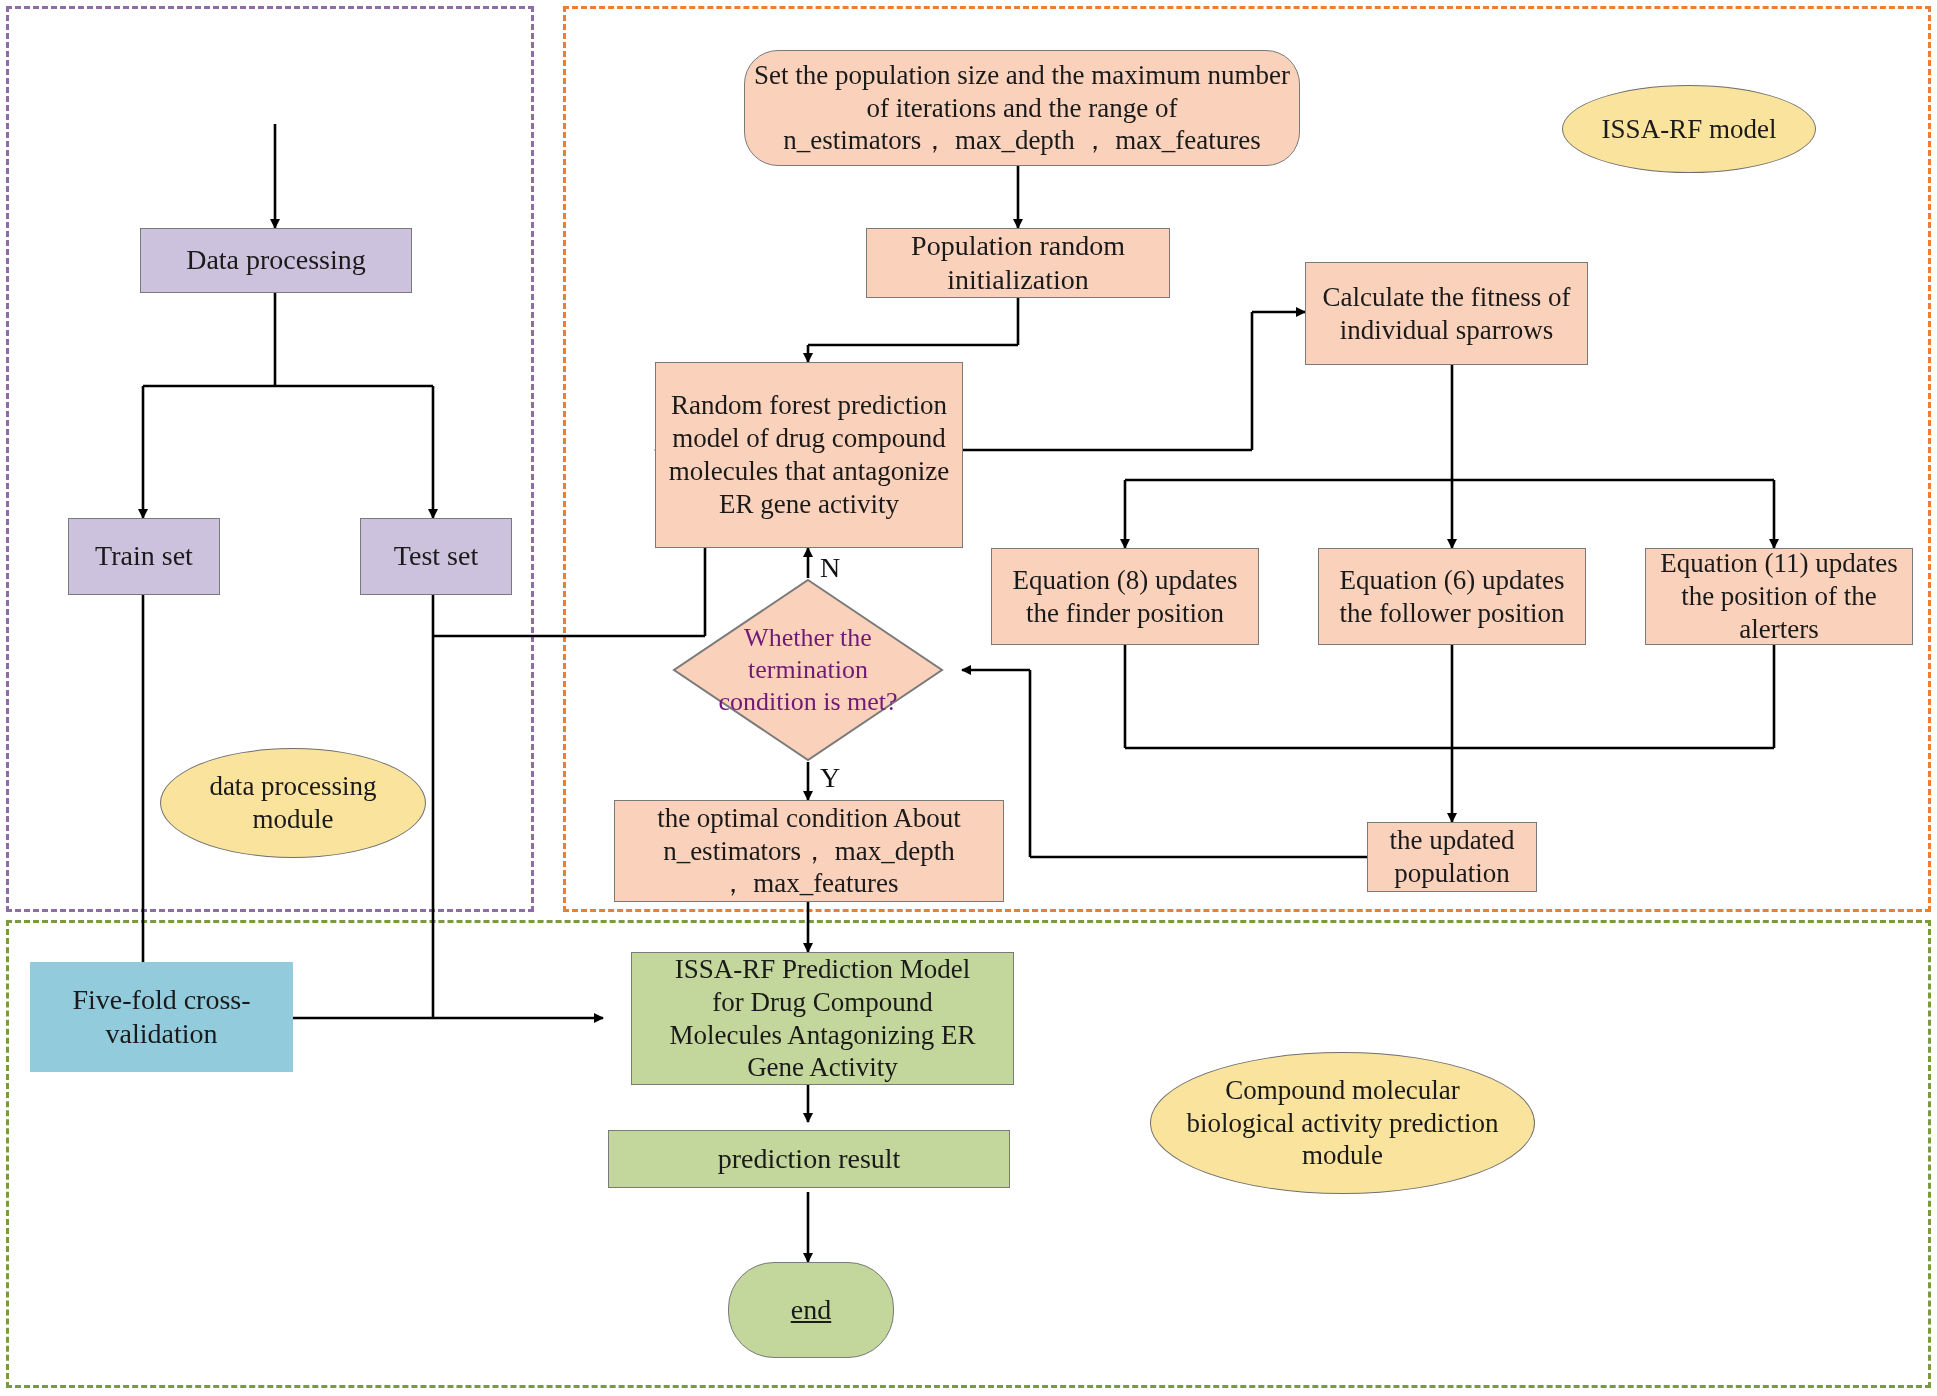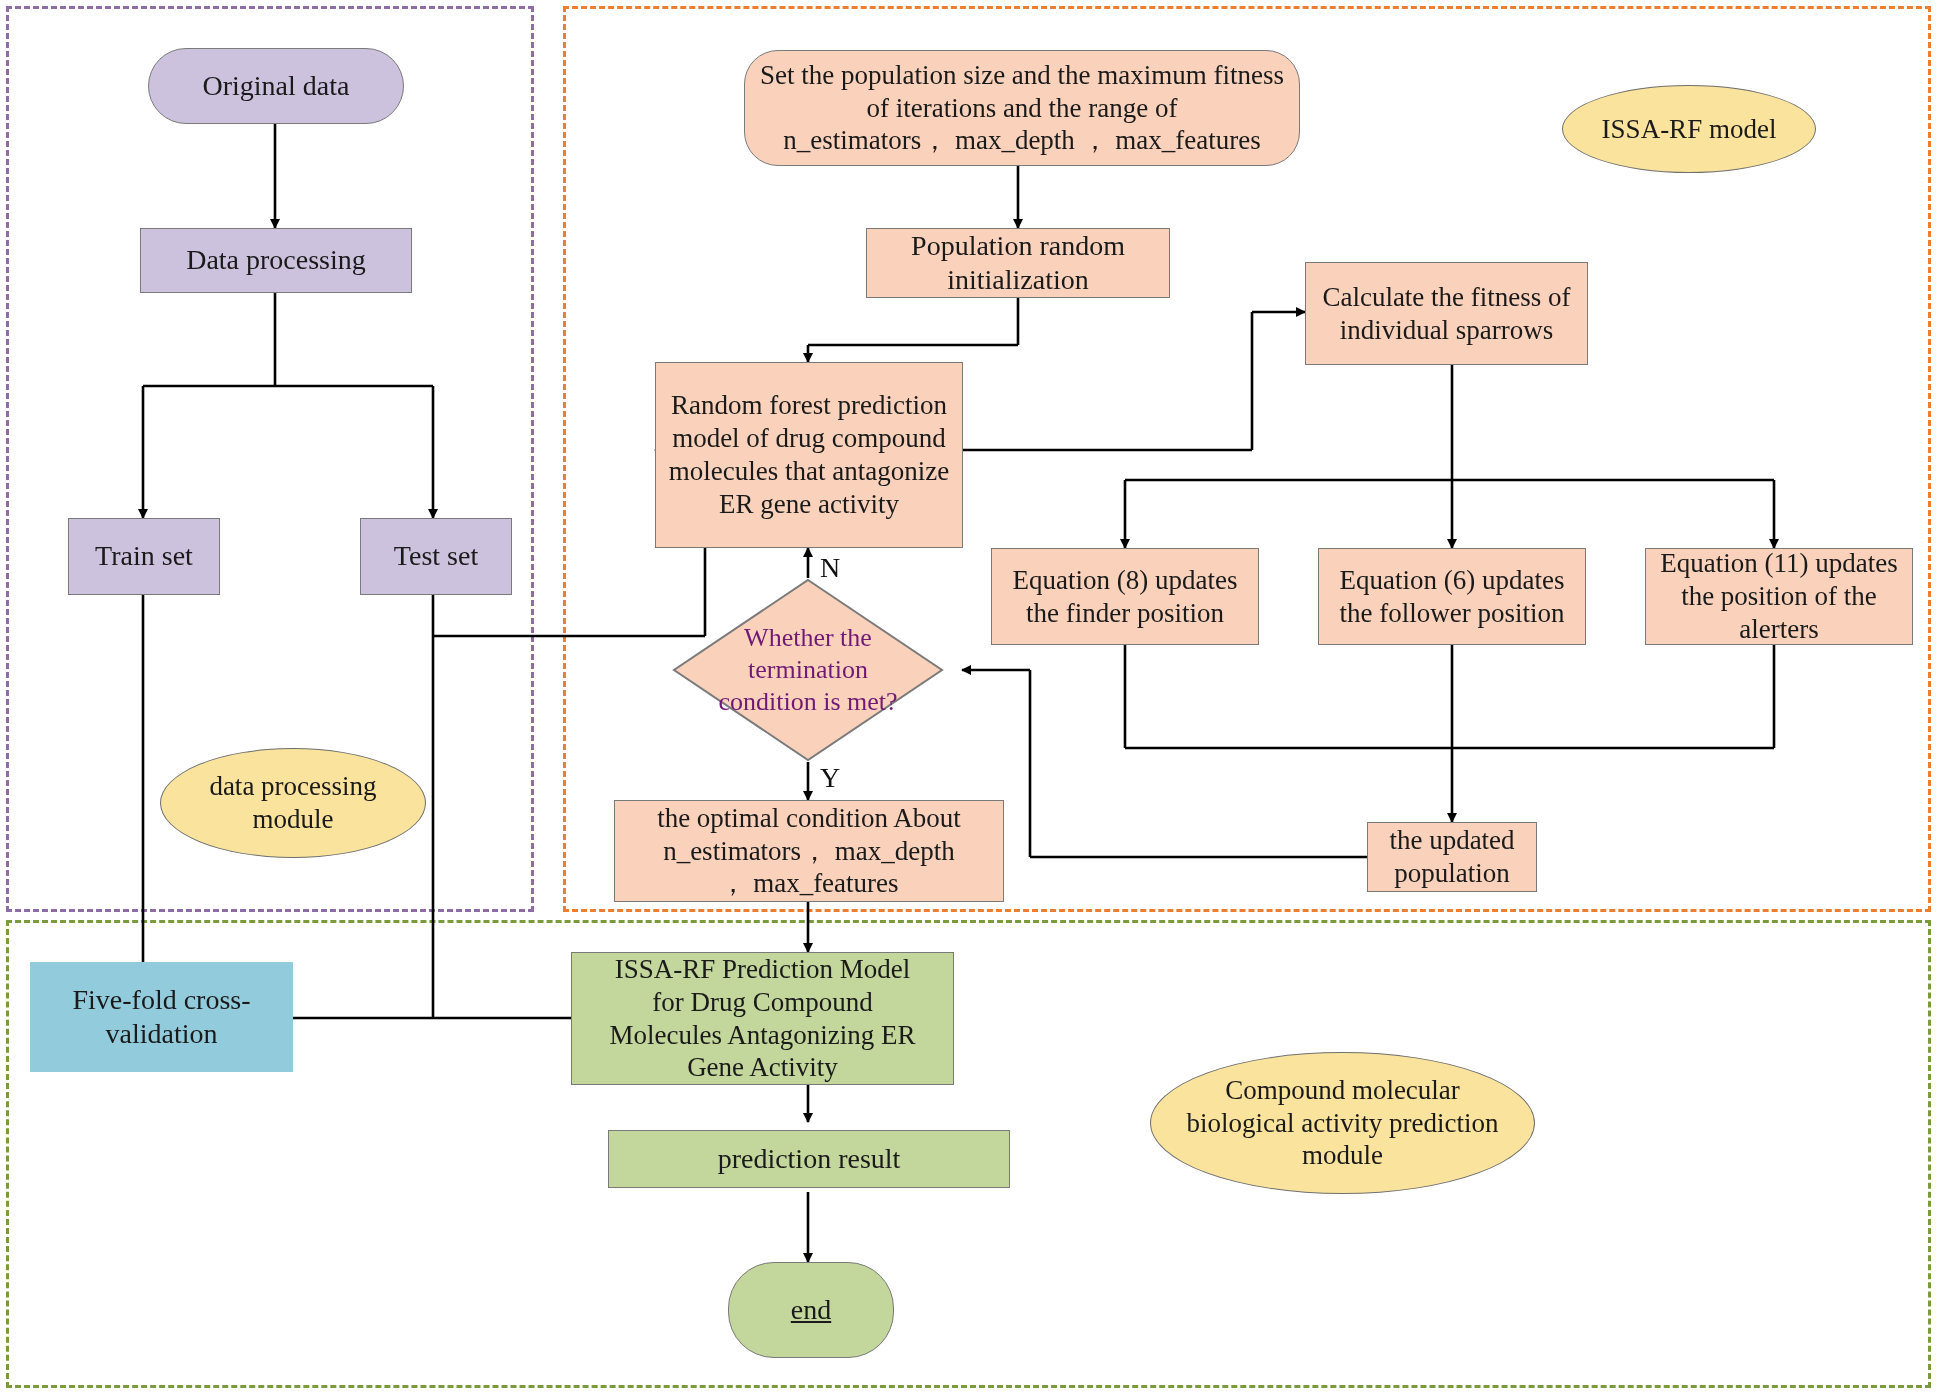--- a/index.html
+++ b/index.html
@@ -102,23 +102,20 @@
       <path d="M808,902 L808,952" marker-end="url(#ah)"></path>
 
       <path d="M293,1018 L603,1018" marker-end="url(#ah)"></path>
 
       <path d="M808,1085 L808,1122" marker-end="url(#ah)"></path>
 
       <path d="M808,1192 L808,1262" marker-end="url(#ah)"></path>
     </g>
   </svg>
 
-  <div class="node n-purple stadium fs28" style="left:148px;top:48px;width:256px;height:76px;">
-    <span class="tx">Original data</span>
-  </div>
 
   <div class="node n-purple fs28" style="left:140px;top:228px;width:272px;height:65px;">
     <span class="tx">Data processing</span>
   </div>
 
   <div class="node n-purple fs28" style="left:68px;top:518px;width:152px;height:77px;">
     <span class="tx">Train set</span>
   </div>
 
   <div class="node n-purple fs28" style="left:360px;top:518px;width:152px;height:77px;align-items:center;">
@@ -129,21 +126,21 @@
     <span class="tx">data processing
 module</span>
   </div>
 
   <div class="node n-blue fs28" style="left:30px;top:962px;width:263px;height:110px;white-space:pre-line;">
     <span class="tx">Five-fold cross-
 validation</span>
   </div>
 
   <div class="node n-orange softbox fs27" style="left:744px;top:50px;width:556px;height:116px;white-space:pre-line;">
-    <span class="tx">Set the population size and the maximum fitness
+    <span class="tx">Set the population size and the maximum number
 of iterations and the range of
 n_estimators， max_depth ， max_features</span>
   </div>
 
   <div class="node n-orange fs28" style="left:866px;top:228px;width:304px;height:70px;white-space:pre-line;">
     <span class="tx">Population random
 initialization</span>
   </div>
 
   <div class="node n-yellow fs27" style="left:1562px;top:85px;width:254px;height:88px;">
@@ -198,21 +195,21 @@
     <span class="tx">the updated
 population</span>
   </div>
 
   <div class="node n-orange fs27" style="left:614px;top:800px;width:390px;height:102px;white-space:pre-line;">
     <span class="tx">the optimal condition About
 n_estimators， max_depth
 ， max_features</span>
   </div>
 
-  <div class="node n-green fs27" style="left:571px;top:952px;width:383px;height:133px;white-space:pre-line;">
+  <div class="node n-green fs27" style="left:631px;top:952px;width:383px;height:133px;white-space:pre-line;">
     <span class="tx">ISSA-RF Prediction Model
 for Drug Compound
 Molecules Antagonizing ER
 Gene Activity</span>
   </div>
 
   <div class="node n-green fs28" style="left:608px;top:1110px;width:402px;height:58px;margin-top:20px;">
     <span class="tx">prediction result</span>
   </div>
 

